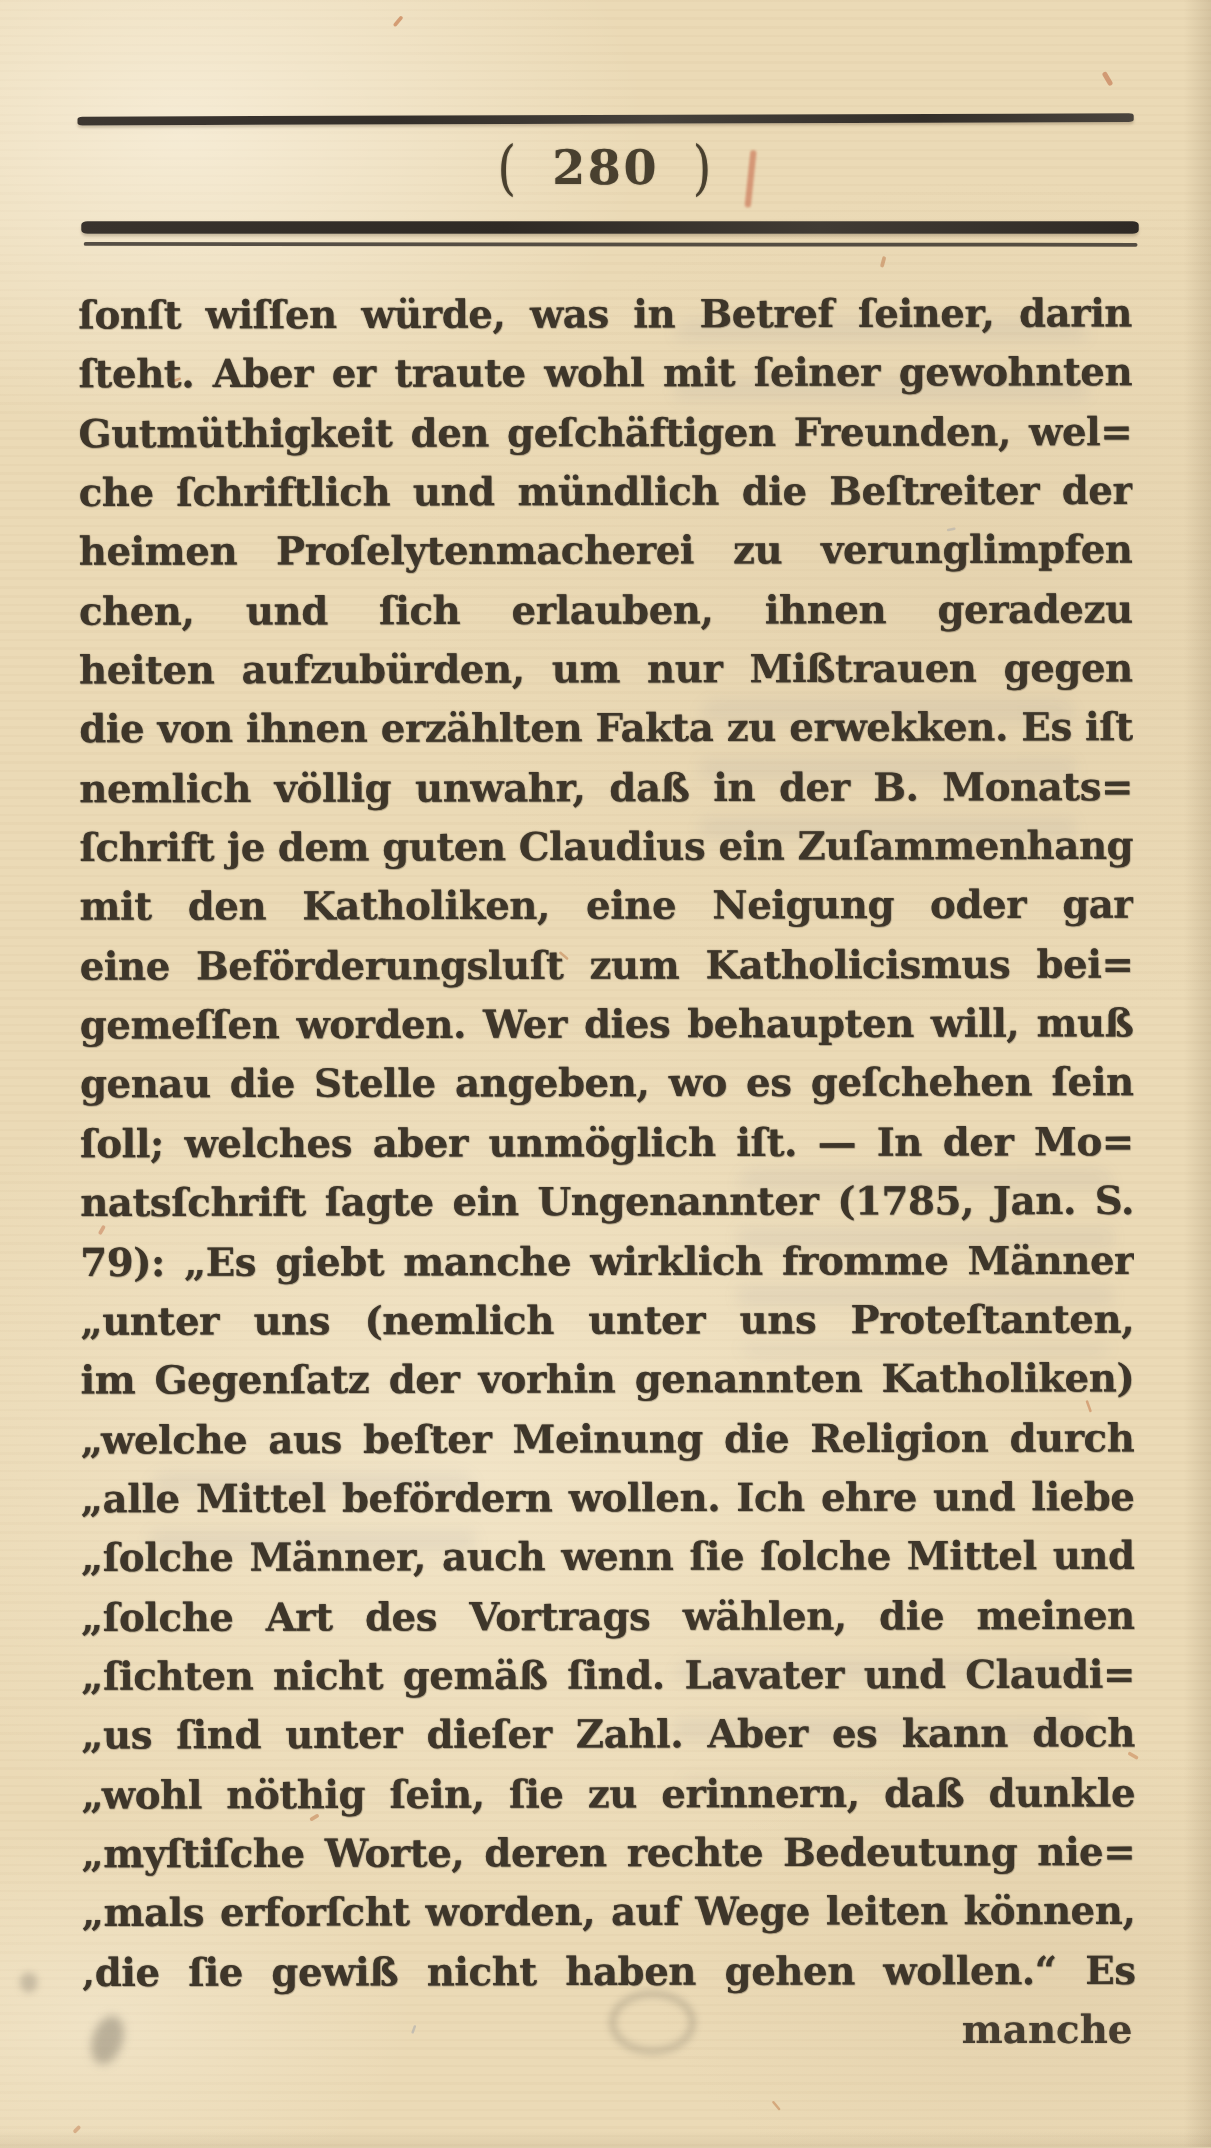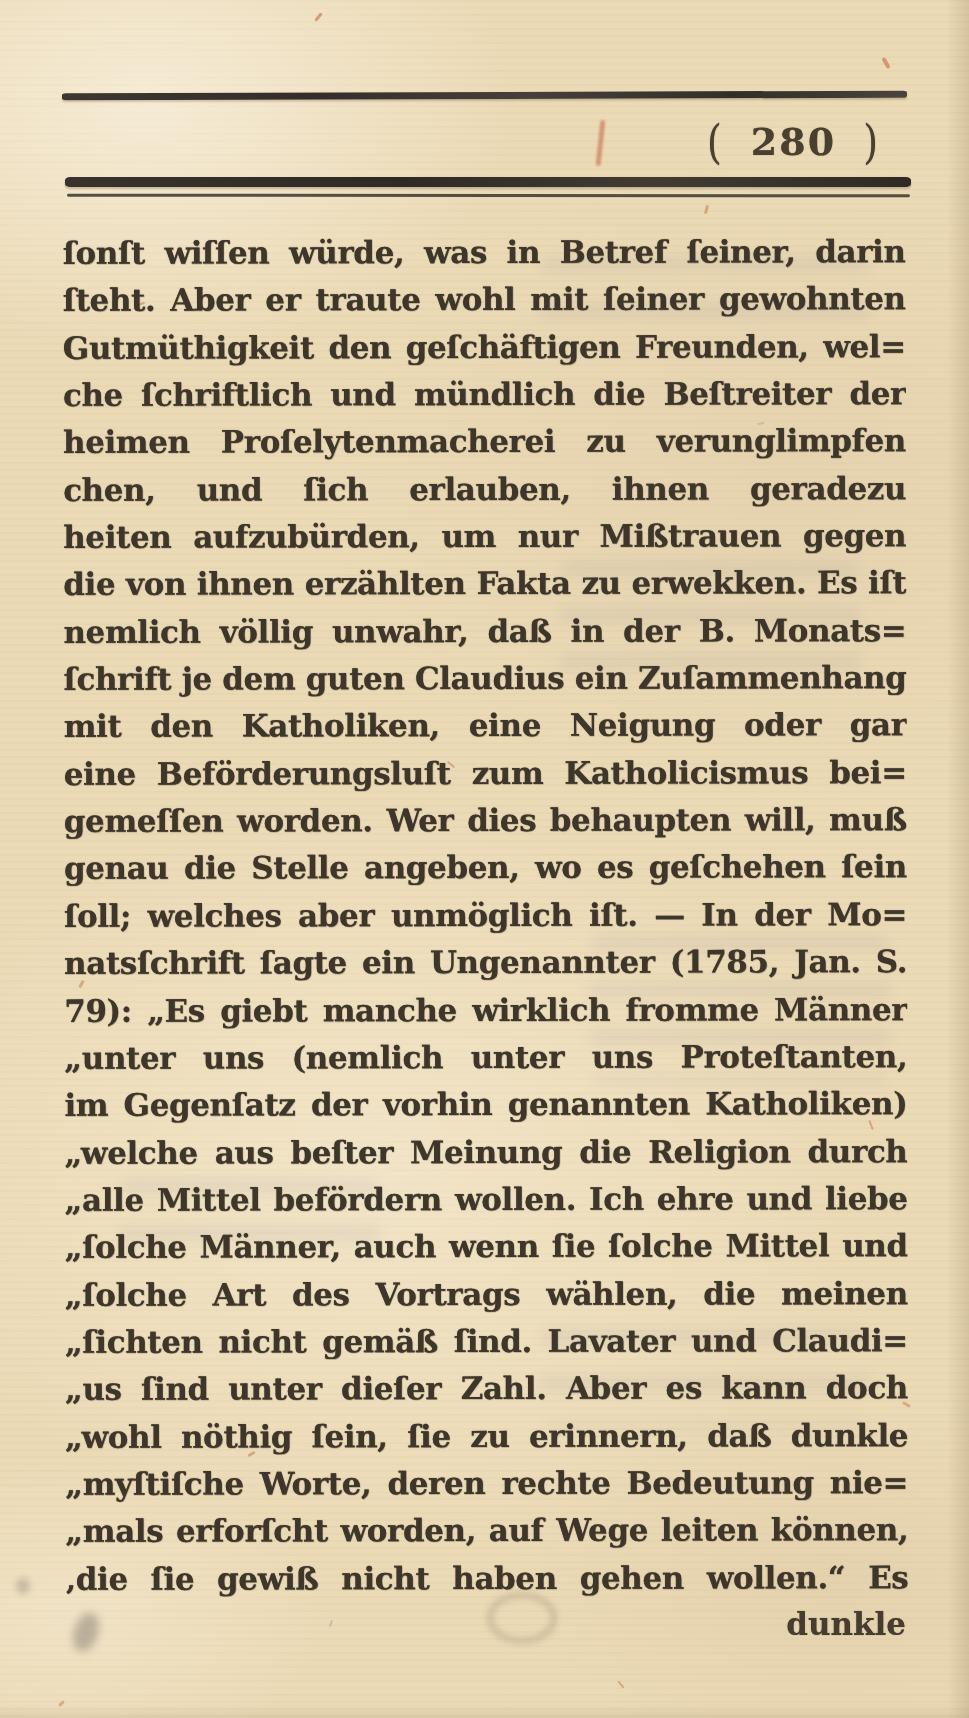--- a/index.html
+++ b/index.html
@@ -42,21 +42,21 @@
     background: linear-gradient(90deg, #39332d 0%, #2f2a25 40%, #413b34 70%, #2f2a25 100%);
     box-shadow: 0 2px 2px rgba(95,75,50,.28);
   }
   .rule-mid-thin {
     left:67px; top:194px; width:843px; height:3px; opacity:.85;
     transform: rotate(0.05deg); border-radius:2px;
   }
 
   .pagehead {
     position:absolute; left:62px; top:108px; width:845px;
-    text-align:right; font-size:38px; line-height:68px;
+    text-align:center; font-size:38px; line-height:52px;
     color:#49402f; letter-spacing:2px; font-weight:bold;
     text-shadow: 0 0 1px rgba(73,64,47,.6);
   }
   .pagehead .paren { font-weight:normal; margin:0 27px; display:inline-block; transform: scaleY(1.25); }
 
   .body-text {
     position:absolute; left:64px; top:229px; width:843px;
     font-size:31px; line-height:47.35px; letter-spacing:-0.4px;
     color: var(--ink, #3e362a);
     font-weight:bold;
@@ -166,17 +166,17 @@
     <div class="line">„ſolche Männer, auch wenn ſie ſolche Mittel und</div>
     <div class="line">„ſolche Art des Vortrags wählen, die meinen Ein=</div>
     <div class="line">„ſichten nicht gemäß ſind.  Lavater und Claudi=</div>
     <div class="line">„us ſind unter dieſer Zahl.  Aber es kann doch</div>
     <div class="line">„wohl nöthig ſein, ſie zu erinnern, daß dunkle</div>
     <div class="line">„myſtiſche Worte, deren rechte Bedeutung nie=</div>
     <div class="line">„mals erforſcht worden, auf Wege leiten können,</div>
     <div class="line">‚die ſie gewiß nicht haben gehen wollen.“  Es ſagte</div>
   </div>
 
-  <div class="catchword">dunkle</div>
+  <div class="catchword">manche</div>
 
   <div class="edge-shade-right"></div>
   <div class="edge-shade-bottom"></div>
 </div>
 
 </body></html>

